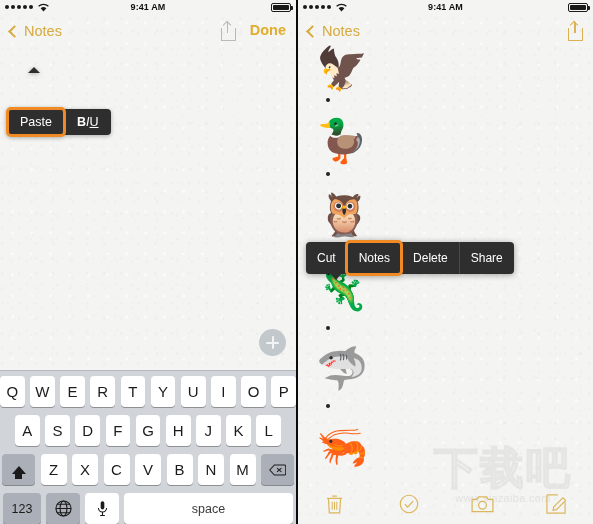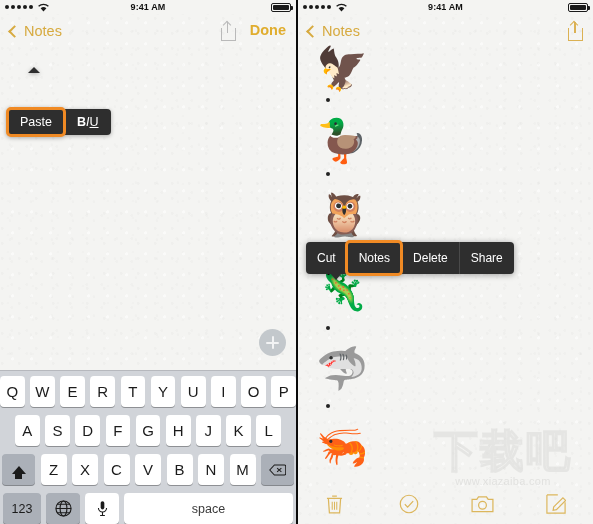--- a/index.html
+++ b/index.html
@@ -168,21 +168,21 @@
   
   .toolbar {
     position:absolute; left:0; bottom:0; width:295px; height:40px;
     display:flex; align-items:center; z-index:8;
   }
   .tb-item { flex:1; display:flex; align-items:center; justify-content:center;
              color:#dcb65c; cursor:pointer; }
 
   
   .watermark {
-    position:absolute; right:4px; bottom:23px; width:172px; height:72px;
+    position:absolute; right:4px; bottom:6px; width:172px; height:72px;
     z-index:7; pointer-events:none; opacity:.5;
   }
   .wm-cn {
     font-size:44px; font-weight:bold; letter-spacing:2px;
     color:transparent; -webkit-text-stroke:1.4px #d8d8d6;
     font-family:"DejaVu Sans", sans-serif; line-height:1; text-align:center;
   }
   .wm-url { font-size:11px; color:#cfcfcd; text-align:center;
             letter-spacing:.3px; margin-top:2px; }
 </style>

